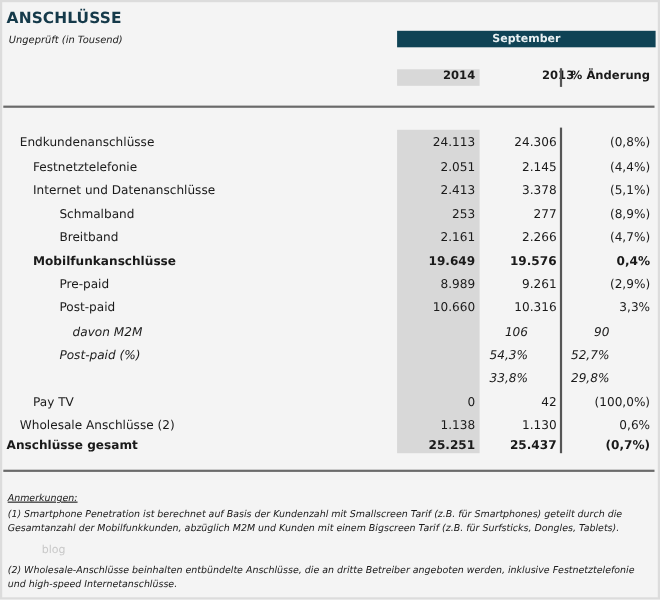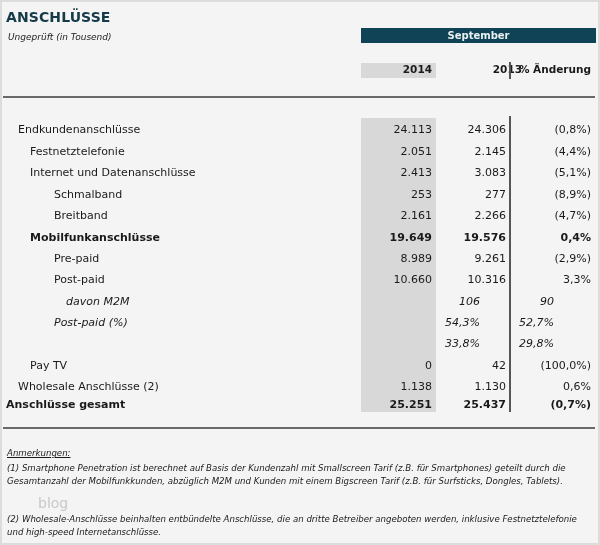--- a/index.html
+++ b/index.html
@@ -35,21 +35,21 @@
   .hline { position:absolute; left:3px; width:592px; height:1.5px; background:#6a6a6a; }
   .row { position:absolute; left:0; width:600px; height:20px; font-size:11px; }
   .row .lbl { position:absolute; top:0; white-space:nowrap; }
   .row .v1 { position:absolute; right:168px; top:0; text-align:right; }
   .row .v2 { position:absolute; right:94px; top:0; text-align:right; }
   .row .v3 { position:absolute; right:9px; top:0; text-align:right; }
   .bold { font-weight:bold; }
   .ital { font-style:italic;padding-left:48px; }
   .notes { position:absolute; left:7px; font-size:8.6px; font-style:italic; color:#1a1a1a; line-height:12.5px; }
   .notes-head { text-decoration:underline; }
-  .watermark { position:absolute; left:38px; top:495px; font-size:14px; color:#c8c8c8; }
+  .watermark { position:absolute; left:38px; top:495px; font-size:10px; color:#c8c8c8; }
 </style>
 </head>
 <body>
 
 <div class="frame"></div>
 
 <div class="title">ANSCHLÜSSE</div>
 <div class="subtitle">Ungeprüft (in Tousend)</div>
 
 <div class="period-bar">September</div>
@@ -74,21 +74,21 @@
 </div>
 <div class="row" style="top:145px;">
   <span class="lbl" style="left:30px;">Festnetztelefonie</span>
   <span class="v1">2.051</span>
   <span class="v2">2.145</span>
   <span class="v3">(4,4%)</span>
 </div>
 <div class="row" style="top:166px;">
   <span class="lbl" style="left:30px;">Internet und Datenanschlüsse</span>
   <span class="v1">2.413</span>
-  <span class="v2">3.083</span>
+  <span class="v2">3.378</span>
   <span class="v3">(5,1%)</span>
 </div>
 <div class="row" style="top:188px;">
   <span class="lbl" style="left:54px;">Schmalband</span>
   <span class="v1">253</span>
   <span class="v2">277</span>
   <span class="v3">(8,9%)</span>
 </div>
 <div class="row" style="top:209px;">
   <span class="lbl" style="left:54px;">Breitband</span>

